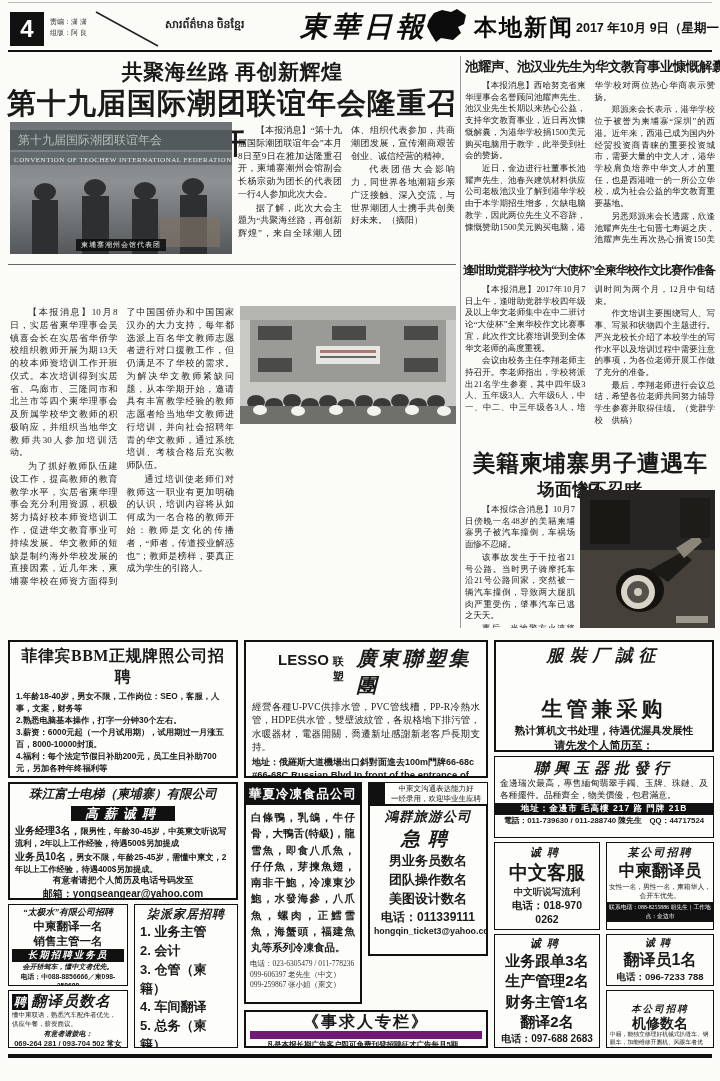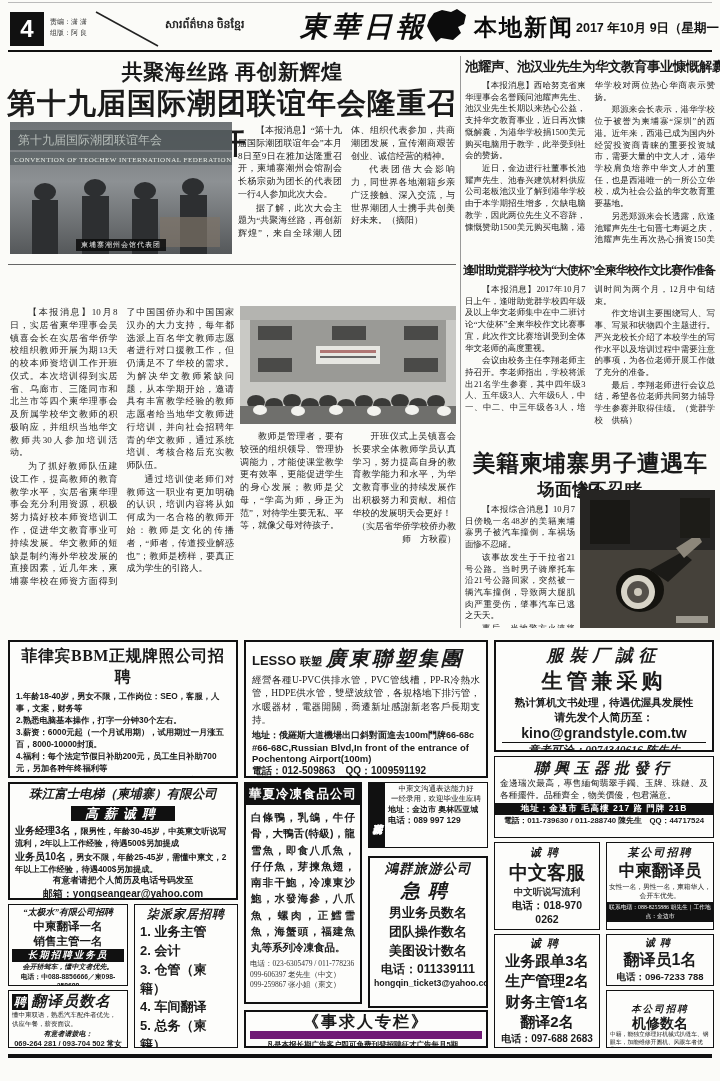--- a/index.html
+++ b/index.html
@@ -139,25 +139,20 @@
         <ellipse cx="20" cy="104" rx="7" ry="5"></ellipse>
           <ellipse cx="58" cy="105" rx="7" ry="5"></ellipse>
           <ellipse cx="96" cy="104" rx="7" ry="5"></ellipse>
         <ellipse cx="134" cy="105" rx="7" ry="5"></ellipse>
           <ellipse cx="172" cy="104" rx="7" ry="5"></ellipse>
           <ellipse cx="204" cy="105" rx="7" ry="5"></ellipse>
       </g>
     </svg>
   </div>
 
-  <div class="abs body-text cols2" style="left:240px;top:430px;width:216px;height:174px;">
-    <p>教师是管理者，要有较强的组织领导、管理协调能力，才能使课堂教学更有效率，更能促进学生的身心发展；教师是父母，“学高为师，身正为范”，对待学生要无私、平等，就像父母对待孩子。</p>
-    <p>开班仪式上吴镇喜会长要求全体教师学员认真学习，努力提高自身的教育教学能力和水平，为华文教育事业的持续发展作出积极努力和贡献。相信华校的发展明天会更好！</p>
-    <p class="sign">（实居省华侨学校侨办教师　方秋霞）</p>
-  </div>
 
   <div class="abs rule-v" style="left:460px;top:56px;height:572px;"></div>
 
   <div class="abs hl-serif" style="left:465px;top:58px;width:250px;font-size:13.5px;letter-spacing:-0.5px;white-space:nowrap;">池耀声、池汉业先生为华文教育事业慷慨解囊</div>
   <div class="abs body-text cols2" style="left:465px;top:80px;width:250px;height:176px;font-size:8.5px;line-height:1.38;">
     <p>【本报消息】西哈努克省柬华理事会名誉顾问池耀声先生、池汉业先生长期以来热心公益，支持华文教育事业，近日再次慷慨解囊，为港华学校捐1500美元购买电脑用于教学，此举受到社会的赞扬。</p>
     <p>近日，金边进行社董事长池耀声先生、池春兴建筑材料供应公司老板池汉业了解到港华学校由于本学期招生增多，欠缺电脑教学，因此两位先生义不容辞，慷慨赞助1500美元购买电脑，港华学校对两位热心华商表示赞扬。</p>
     <p>郑源来会长表示，港华学校位于被誉为柬埔寨“深圳”的西港。近年来，西港已成为国内外经贸投资商青睐的重要投资城市，需要大量的中文人才，港华学校肩负培养中华文人才的重任，也是西港唯一的一所公立华校，成为社会公益的华文教育重要基地。</p>
     <p>另悉郑源来会长透露，欣逢池耀声先生七旬晋七寿诞之庆，池耀声先生再次热心捐资150美元支持学校发展经费，港华学校谨致谢忱，并祝愿池耀声先生福体安康，生意兴隆！（摘阳）</p>
   </div>
@@ -202,33 +197,33 @@
       <div>2.熟悉电脑基本操作，打字一分钟30个左右。</div>
       <div>3.薪资：6000元起（一个月试用期），试用期过一月涨五百，8000-10000封顶。</div>
       <div>4.福利：每个法定节假日补助200元，员工生日补助700元，另加各种年终福利等</div>
       <div>5.公司提供食宿，车接车送（夫妻可以提供夫妻房）</div>
 
     </div>
   </div>
 
   <div class="adbox" style="left:244px;top:640px;width:244px;height:138px;padding:3px 6px;">
     <div style="display:flex;align-items:baseline;gap:4px;">
-      <span class="sans" style="font-size:13px;font-weight:900;">LESSO</span>
+      <span class="sans" style="font-size:15px;font-weight:900;margin-left:26px;">LESSO</span>
       <span class="sans b" style="font-size:11px;">联塑</span>
       <span class="calli" style="font-size:20px;letter-spacing:3px;">廣東聯塑集團</span>
     </div>
     <div style="font-size:9.5px;line-height:1.4;text-align:justify;margin-top:2px;">經營各種U-PVC供排水管，PVC管线槽，PP-R冷熱水管，HDPE供水管，雙壁波紋管，各規格地下排污管，水暖器材，電器開關，喬遷新址感謝新老客戶長期支持。</div>
     <div class="sans b" style="font-size:9px;margin-top:2px;">地址：俄羅斯大道機場出口斜對面進去100m門牌66-68c</div>
     <div class="sans b" style="font-size:9.5px;">#66-68C,Russian Blvd,In front of the entrance of Pochentong Airport(100m)</div>
     <div class="sans b" style="font-size:10px;">電話：012-509863　QQ：1009591192</div>
   </div>
 
   <div class="adbox" style="left:494px;top:640px;width:220px;height:112px;padding:2px 6px;">
     <div class="ctr calli" style="font-size:17px;letter-spacing:6px;">服裝厂誠征</div>
-    <div class="ctr sans" style="font-size:21px;font-weight:900;letter-spacing:4px;">生管兼采购</div>
+    <div class="ctr sans" style="font-size:21px;font-weight:900;letter-spacing:4px;margin-top:28px;">生管兼采购</div>
     <div class="ctr sans b" style="font-size:10.5px;margin-top:1px;">熟计算机文书处理，待遇优渥具发展性</div>
     <div class="ctr sans b" style="font-size:11px;">请先发个人简历至：</div>
     <div class="ctr sans" style="font-size:14px;font-weight:900;">kino@grandstyle.com.tw</div>
     <div class="ctr calli" style="font-size:11.5px;border-top:1px solid #111;margin-top:1px;">意者可洽：0974340616 陈先生</div>
   </div>
 
   <div class="adbox thin" style="left:494px;top:756px;width:220px;height:82px;padding:2px 0;">
     <div class="ctr calli" style="font-size:15px;letter-spacing:5px;">聯興玉器批發行</div>
     <div style="font-size:8.8px;line-height:1.35;padding:0 5px;text-align:justify;">金邊瑞次最高，專售緬甸翡翠手鐲、玉牌、珠鏈、及各種擺件。品種齊全，物美價優，包君滿意。</div>
     <div class="bar-black ctr sans b" style="font-size:8.5px;letter-spacing:1px;margin-top:1px;">地址：金邊市 毛高樓 217 路 門牌 21B</div>
@@ -266,21 +261,21 @@
       <div class="bar-black vert calli ctr" style="width:16px;font-size:10px;line-height:16px;padding-top:2px;">高薪诚聘</div>
       <div style="flex:1;padding:1px 3px;">
         <div class="tiny ctr">中柬文沟通表达能力好</div>
         <div class="tiny ctr">一经录用，欢迎毕业生应聘</div>
         <div class="sans b" style="font-size:8px;">地址：金边市 奥林匹亚城</div>
         <div class="sans b" style="font-size:8.5px;">电话：089 997 129</div>
       </div>
     </div>
   </div>
 
-  <div class="adbox" style="left:368px;top:856px;width:120px;height:152px;padding:2px 4px;">
+  <div class="adbox" style="left:368px;top:804px;width:120px;height:152px;padding:2px 4px;">
     <div class="ctr calli" style="font-size:13.5px;letter-spacing:1px;">鴻群旅游公司</div>
     <div class="ctr calli" style="font-size:19px;letter-spacing:8px;">急聘</div>
     <div class="ctr sans" style="font-size:13px;font-weight:900;line-height:1.45;">
       <div>男业务员数名</div>
       <div>团队操作数名</div>
       <div>美图设计数名</div>
     </div>
     <div class="ctr sans" style="font-size:12px;font-weight:900;">电话：011339111</div>
     <div class="ctr sans b" style="font-size:8.8px;">hongqin_ticket3@yahoo.com</div>
   </div>

